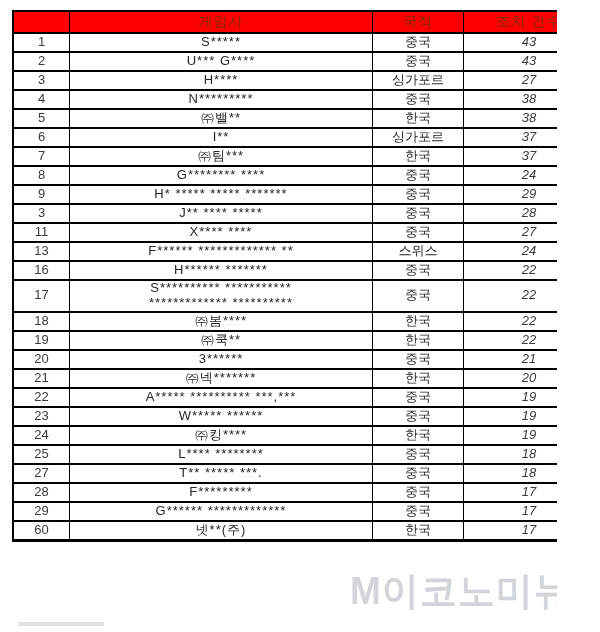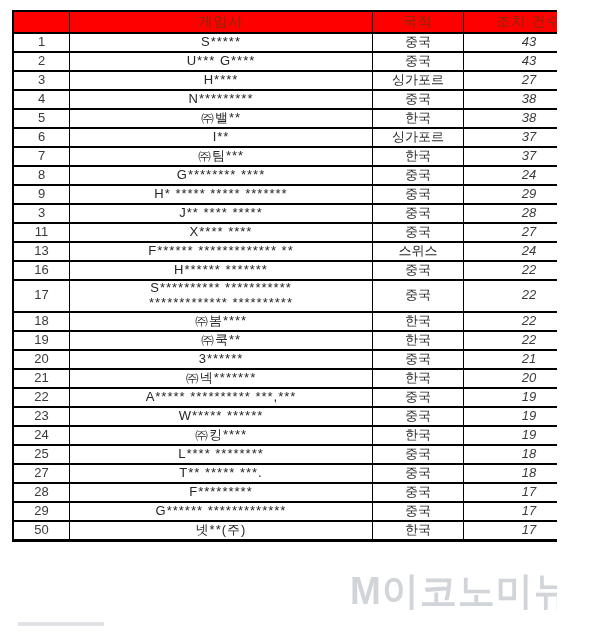--- a/index.html
+++ b/index.html
@@ -215,21 +215,21 @@
           <td class="nationality">중국</td>
           <td class="count">17</td>
         </tr>
         <tr>
           <td class="no">29</td>
           <td class="company">G****** *************</td>
           <td class="nationality">중국</td>
           <td class="count">17</td>
         </tr>
         <tr>
-          <td class="no">50</td>
+          <td class="no">60</td>
           <td class="company">넷**(주)</td>
           <td class="nationality">한국</td>
           <td class="count">17</td>
         </tr>
       </tbody>
   </table>
 
   <div class="watermark">M이코노미뉴스</div>
   <div class="watermark-fragment"></div>
 

